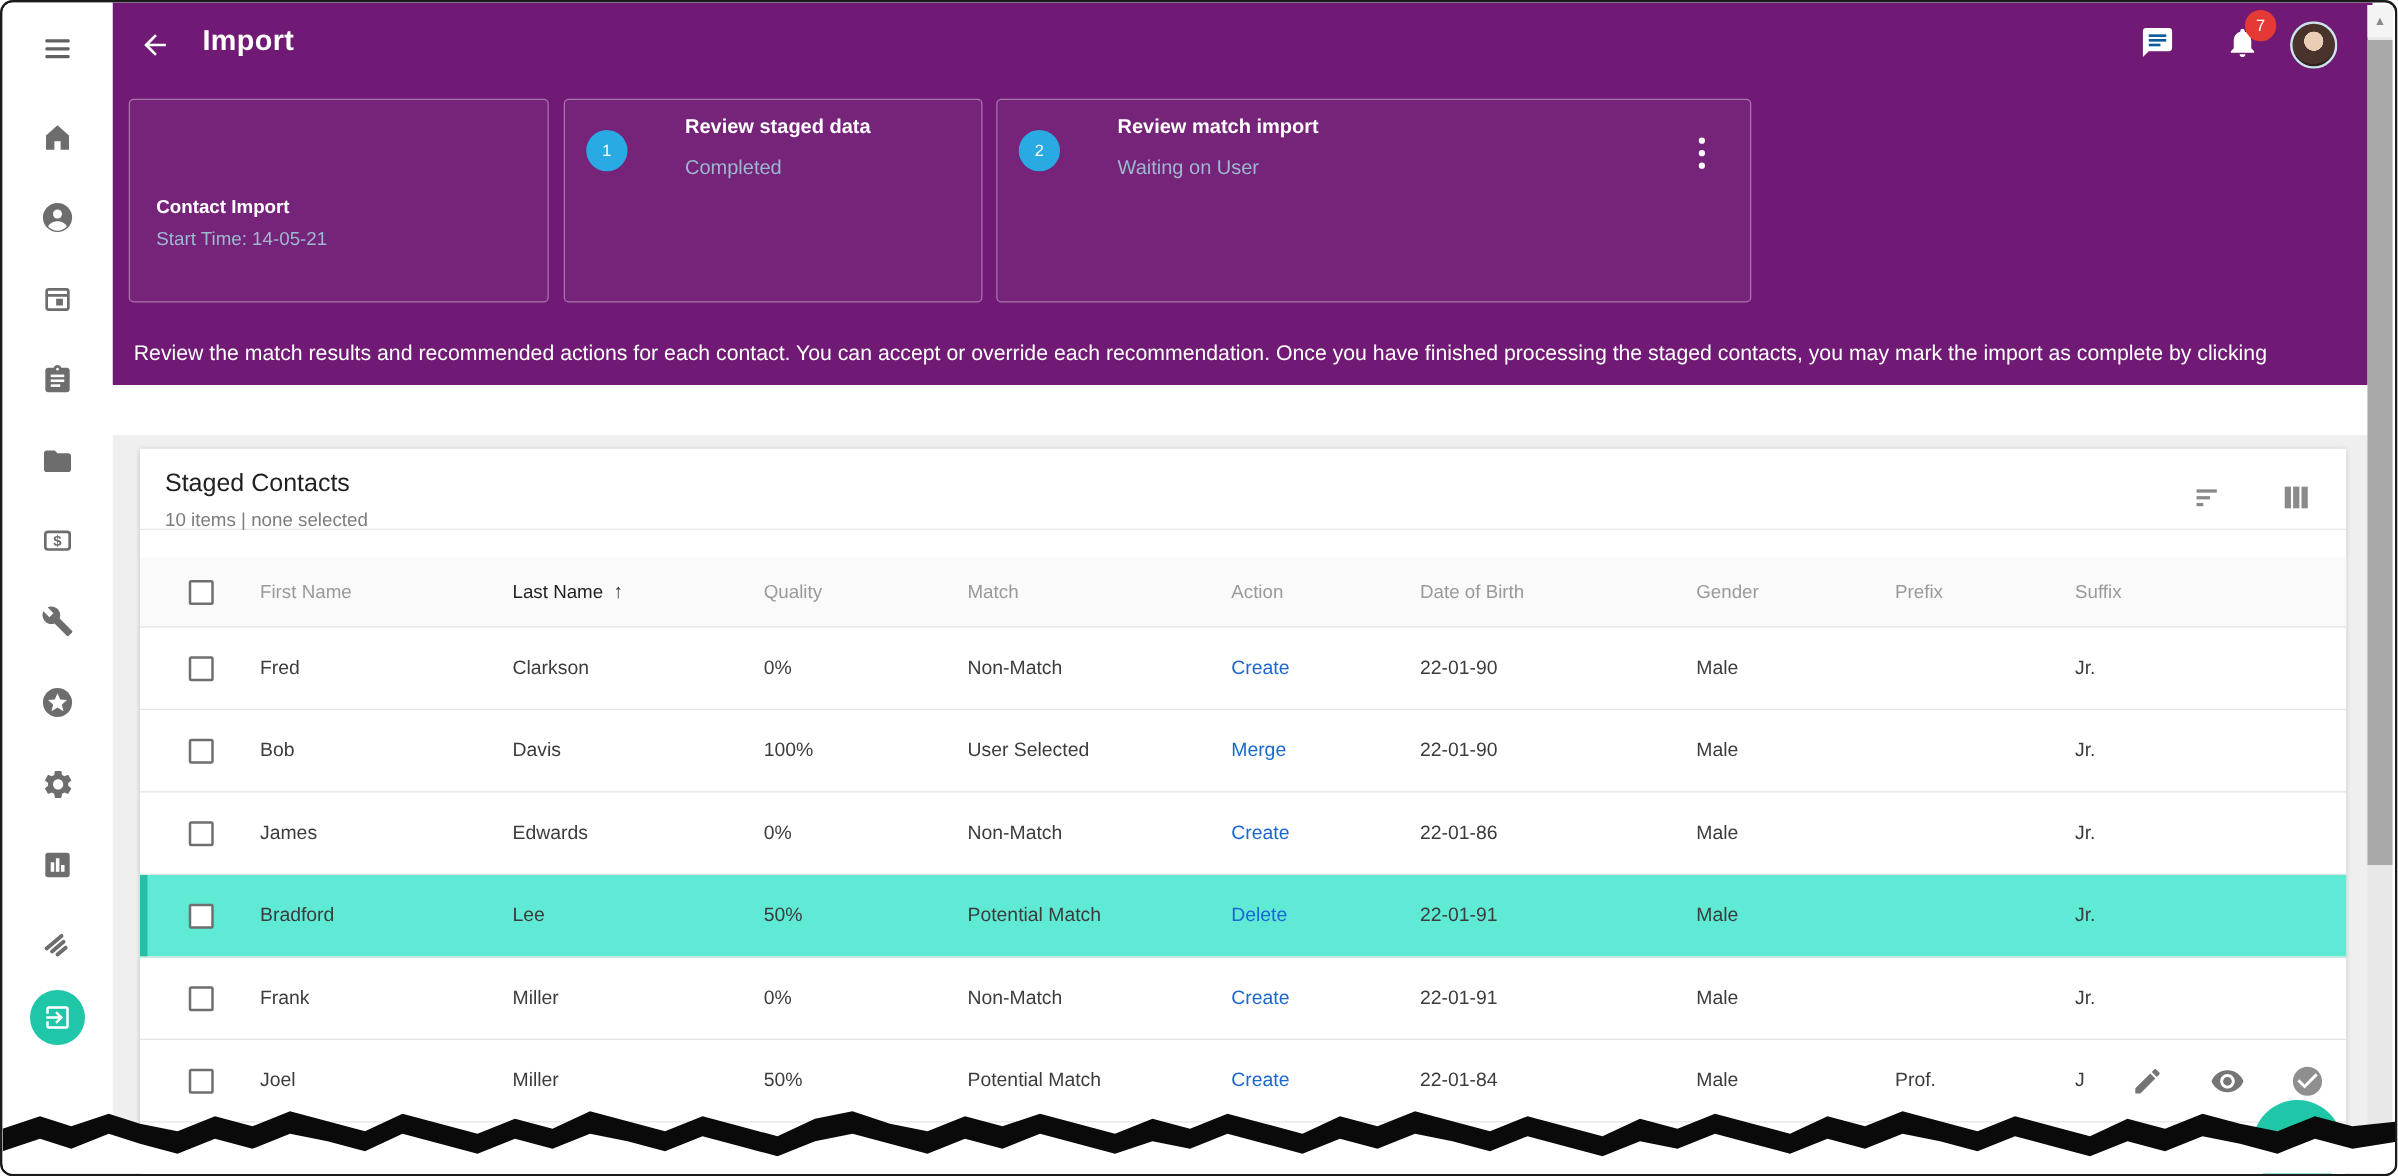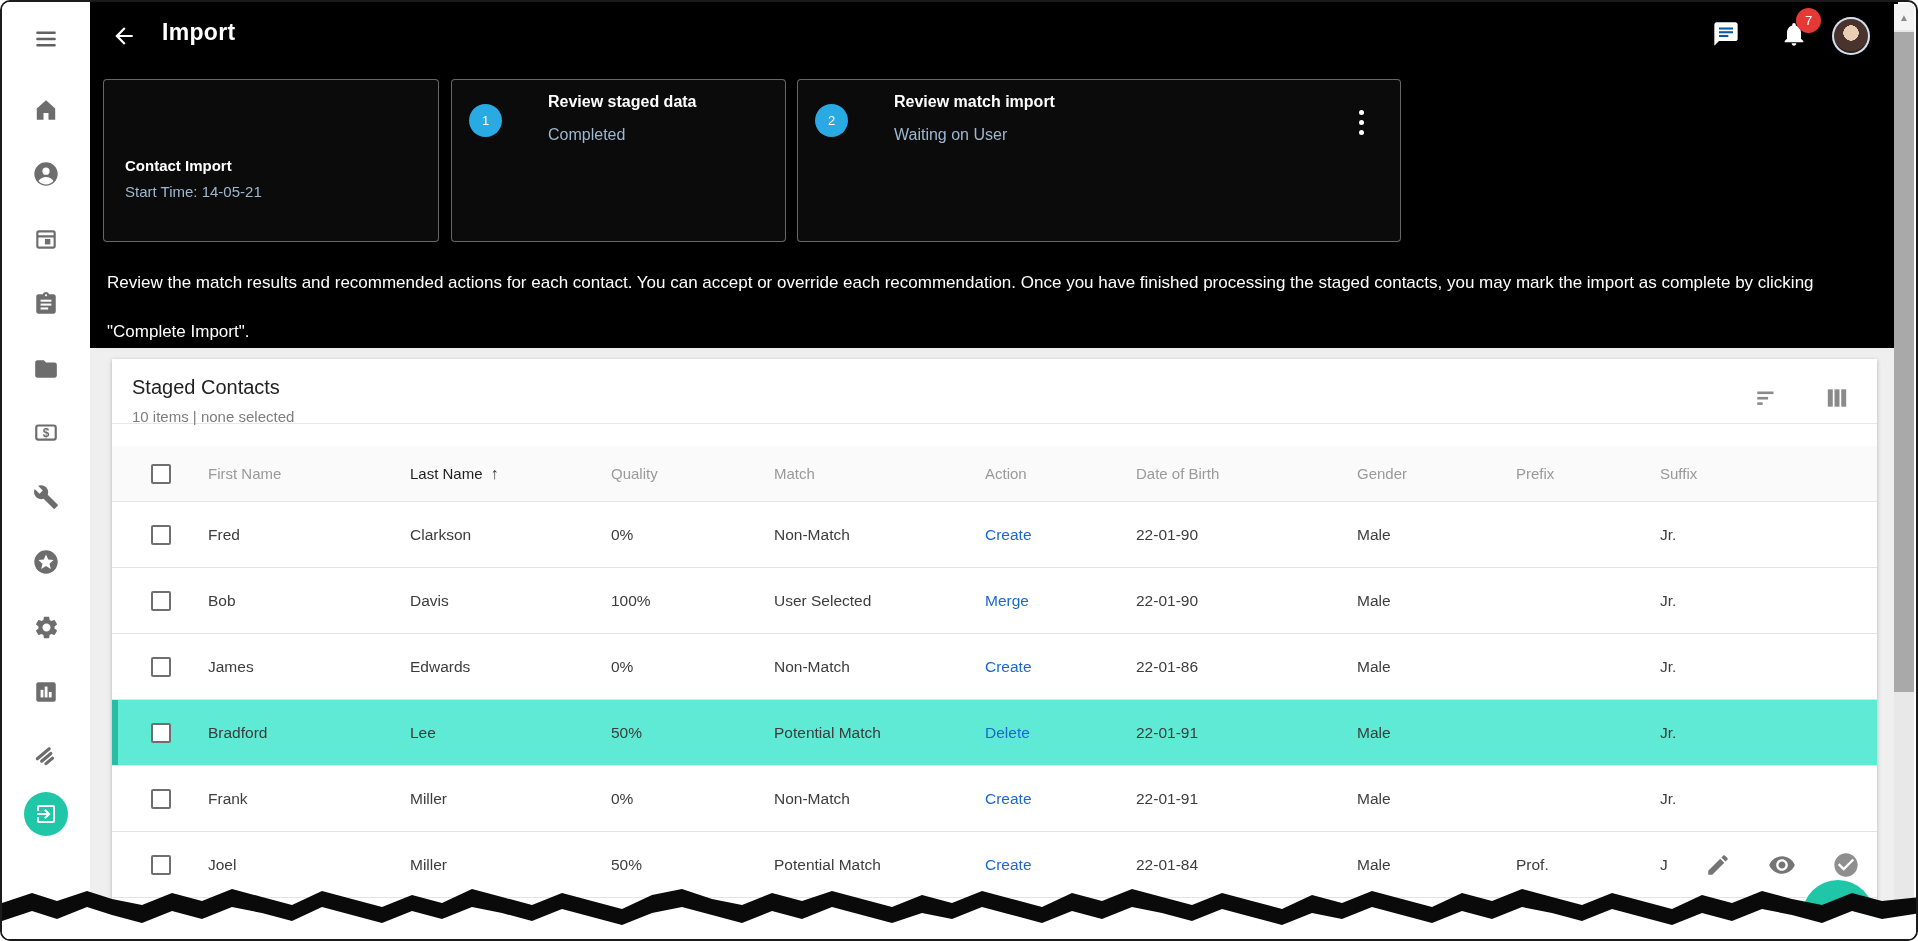--- a/index.html
+++ b/index.html
@@ -12,21 +12,21 @@
     overflow:hidden;
   }
 
   
   .sidebar { position:absolute; left:0; top:0; width:88px; height:100%; background:#ffffff; z-index:10; }
   .side-icon { position:absolute; left:22px; width:44px; height:44px; display:flex; align-items:center; justify-content:center; cursor:pointer; }
   .side-icon svg { display:block; }
   .import-bubble { background:#1fc7a8; border-radius:50%; width:44px; height:44px; display:flex; align-items:center; justify-content:center; }
 
   
-  .header { position:absolute; left:88px; top:0; width:1808px; height:346px; background:#000000; z-index:5; }
+  .header { position:absolute; left:88px; top:0; width:1808px; height:306px; background:#701a75; z-index:5; }
   .topbar { position:absolute; left:0; top:0; width:100%; height:64px; }
   .back-btn { position:absolute; left:18px; top:18px; width:32px; height:32px; display:flex; align-items:center; justify-content:center; cursor:pointer; }
   .page-title { position:absolute; left:72px; top:17px; color:#ffffff; font-size:23px; font-weight:bold; letter-spacing:.3px; }
   .topbar-icon { position:absolute; top:16px; width:32px; height:32px; display:flex; align-items:center; justify-content:center; cursor:pointer; }
   .chat-pos { left:1620px; }
   .bell-pos { left:1688px; }
   .badge { position:absolute; left:1706px; top:6px; min-width:25px; height:25px; border-radius:50%; background:#e53935; color:#fff; font-size:13px; display:flex; align-items:center; justify-content:center; z-index:6; }
   .avatar { position:absolute; left:1742px; top:15px; width:38px; height:38px; border-radius:50%; cursor:pointer;
     background: radial-gradient(circle at 50% 42%, #e9cdb4 0 26%, #4a332c 27% 62%, #2e211d 63% 100%);
     box-shadow: inset 0 0 0 2px #cfe0ee; }

